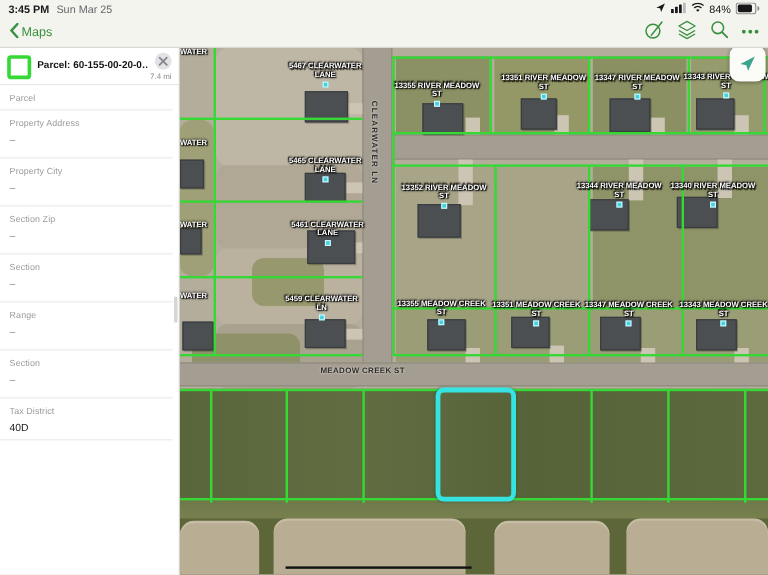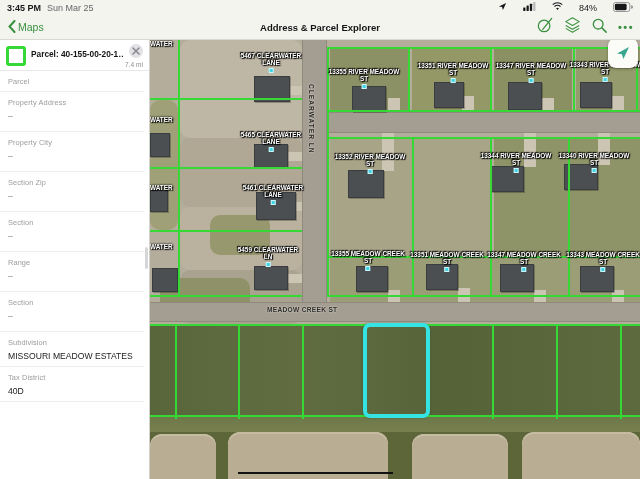--- a/index.html
+++ b/index.html
@@ -6,21 +6,21 @@
   html,body { width:640px; height:479px; overflow:hidden; }
   body { font-family:"Liberation Sans", sans-serif; background:#f4f4ee; position:relative; }
 
   
   .statusbar { position:absolute; left:0; top:0; width:640px; height:15px;
     background:#f4f4ee; display:flex; align-items:center; justify-content:space-between;
     padding:0 7px; z-index:60; }
   .sb-left { display:flex; gap:6px; align-items:center; font-size:9px; }
   .sb-time { font-weight:bold; color:#17171a; }
   .sb-date { color:#66666b; }
-  .sb-right { display:flex; gap:16px; align-items:center; font-size:9px; color:#17171a; }
+  .sb-right { display:flex; gap:4px; align-items:center; font-size:9px; color:#17171a; }
   .sb-batt { font-size:9px; color:#17171a; }
 
   
   .navbar { position:absolute; left:0; top:15px; width:640px; height:25px;
     background:#f4f4ee; border-bottom:1px solid #d9d9d2; display:flex; align-items:center; z-index:60; }
   .nav-back { display:flex; align-items:center; gap:2px; color:#38903f; font-size:10.5px;
     margin-left:8px; cursor:pointer; }
   .nav-title { position:absolute; left:0; right:0; text-align:center; font-size:9.5px;
     font-weight:bold; color:#141416; pointer-events:none; }
   .nav-icons { position:absolute; right:6px; display:flex; gap:11px; align-items:center; }
@@ -137,21 +137,20 @@
 
 <div class="navbar">
   <div class="nav-back">
     <span>
       <svg width="8" height="13" viewBox="0 0 8 13">
           <polyline points="6.5,1 1.5,6.5 6.5,12" fill="none" stroke="#38903f" stroke-width="2" stroke-linecap="round"></polyline>
         </svg>
     </span>
     <span>Maps</span>
   </div>
-  <div class="nav-title">Address &amp; Parcel Explorer</div>
   <div class="nav-icons">
     <span>
       <svg width="16" height="16" viewBox="0 0 18 18">
         <circle cx="8" cy="10" r="6.5" fill="none" stroke="#38903f" stroke-width="1.4"></circle>
         <line x1="16.5" y1="1.5" x2="6.5" y2="14" stroke="#38903f" stroke-width="1.4" stroke-linecap="round"></line>
       </svg>
     </span>
     <span>
       <svg width="17" height="16" viewBox="0 0 20 19">
         <path d="M10 1 L18 5.5 L10 10 L2 5.5 Z" fill="none" stroke="#38903f" stroke-width="1.3" stroke-linejoin="round"></path>
@@ -165,21 +164,21 @@
         <line x1="11.5" y1="11.5" x2="16" y2="16" stroke="#38903f" stroke-width="1.7" stroke-linecap="round"></line>
       </svg>
     </span>
     <span class="dots">•••</span>
   </div>
 </div>
 
 <div class="panel">
   <div class="p-header">
     <div class="p-swatch"></div>
-    <div class="p-title">Parcel: 40-155-00-20-1…</div>
+    <div class="p-title">Parcel: 60-155-00-20-0…</div>
     <div class="p-close">
       <svg width="8" height="8" viewBox="0 0 8 8">
         <line x1="1" y1="1" x2="7" y2="7" stroke="#86868b" stroke-width="1.5" stroke-linecap="round"></line>
         <line x1="7" y1="1" x2="1" y2="7" stroke="#86868b" stroke-width="1.5" stroke-linecap="round"></line>
       </svg>
     </div>
     <div class="p-dist">7.4 mi</div>
   </div>
 
   <div class="fields">
@@ -202,24 +201,20 @@
       <div class="flabel">Section</div>
       <div class="fvalue muted">–</div>
     </div>
     <div class="field tall">
       <div class="flabel">Range</div>
       <div class="fvalue muted">–</div>
     </div>
     <div class="field tall">
       <div class="flabel">Section</div>
       <div class="fvalue muted">–</div>
-    </div>
-    <div class="field">
-      <div class="flabel">Subdivision</div>
-      <div class="fvalue dark">MISSOURI MEADOW ESTATES</div>
     </div>
     <div class="field">
       <div class="flabel">Tax District</div>
       <div class="fvalue dark">40D</div>
     </div>
   </div>
   <div class="p-scroll"></div>
 
 </div>
 

